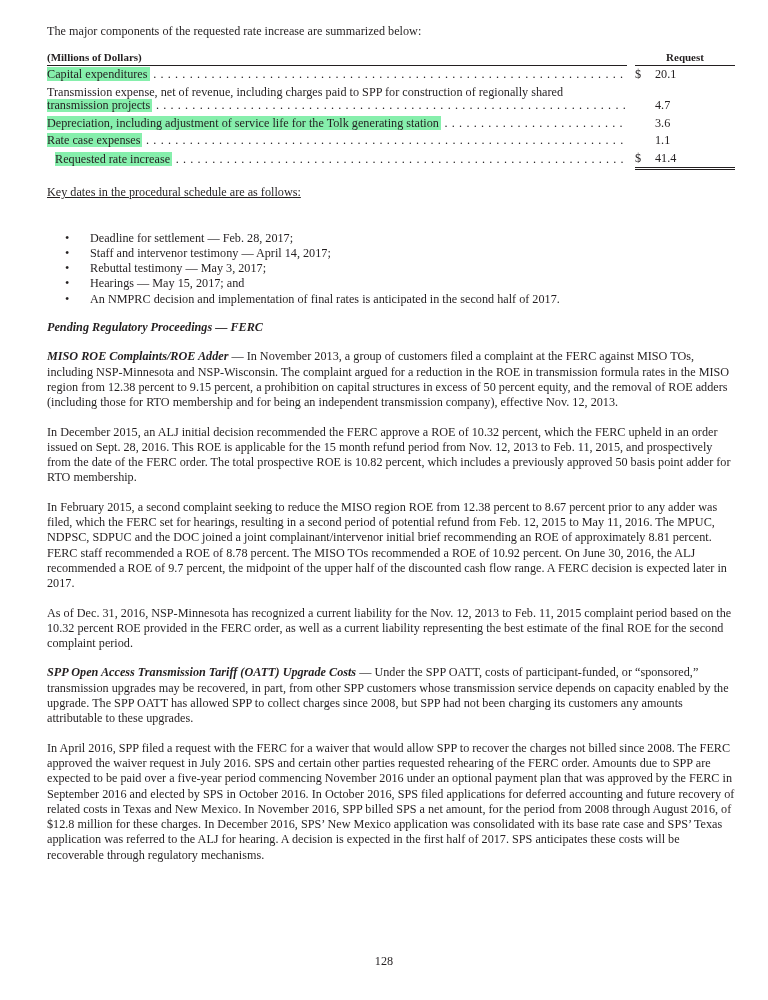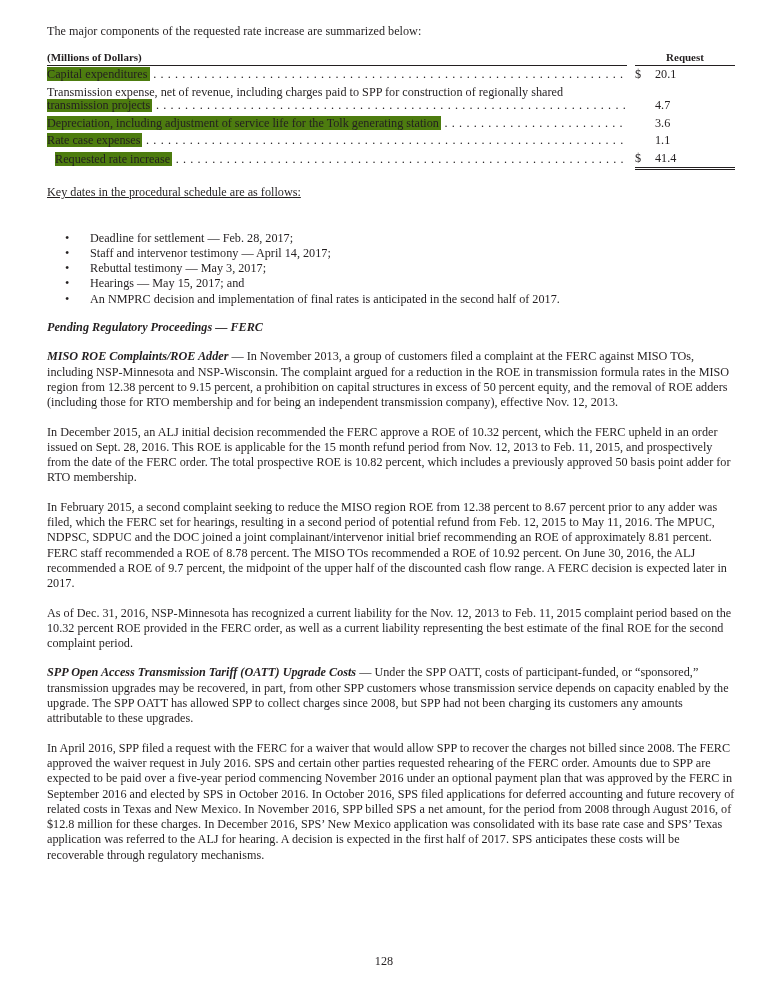--- a/index.html
+++ b/index.html
@@ -14,21 +14,21 @@
     table.rate { width: 688px; border-collapse: collapse; table-layout: fixed; margin-bottom: 15px; }
     table.rate col.c-label { width: 580px; }
     table.rate col.c-gap { width: 8px; }
     table.rate col.c-dollar { width: 20px; }
     table.rate col.c-val { width: 80px; }
     table.rate th { font-size: 11px; font-weight: bold; padding: 0 0 2px 0; line-height: 11px; }
     th.h-label { text-align: left; border-bottom: 1px solid #231f20; }
     th.h-req { text-align: center; border-bottom: 1px solid #231f20; }
     table.rate td { padding: 2px 0 2px 0; vertical-align: bottom; line-height: 13.5px; }
     td.lbl { overflow: hidden; white-space: nowrap; }
-    .lbl-text { background: #4d7c0f; padding-right: 2px; position: relative; z-index: 1; }
+    .lbl-text { background: #86efac; padding-right: 2px; position: relative; z-index: 1; }
     .dots::after {
       content: " . . . . . . . . . . . . . . . . . . . . . . . . . . . . . . . . . . . . . . . . . . . . . . . . . . . . . . . . . . . . . . . . . . . . . . . . . . . . . . . . . . . . . . . . . . . . . . . . . . . . . . . . . . . . . . . . . . . . . .";
       letter-spacing: 0.6px;
     }
     td.dollar { text-align: left; padding-left: 2px; }
     td.val { text-align: left; padding-right: 2px; }
     tr.sub-last td.dollar, tr.sub-last td.val { border-bottom: 1px solid #231f20; }
     tr.total td.dollar, tr.total td.val { border-bottom: 3px double #231f20; }
     tr.total td.lbl { padding-left: 8px; }
     .lead { margin-bottom: 30px; text-decoration: underline; }

